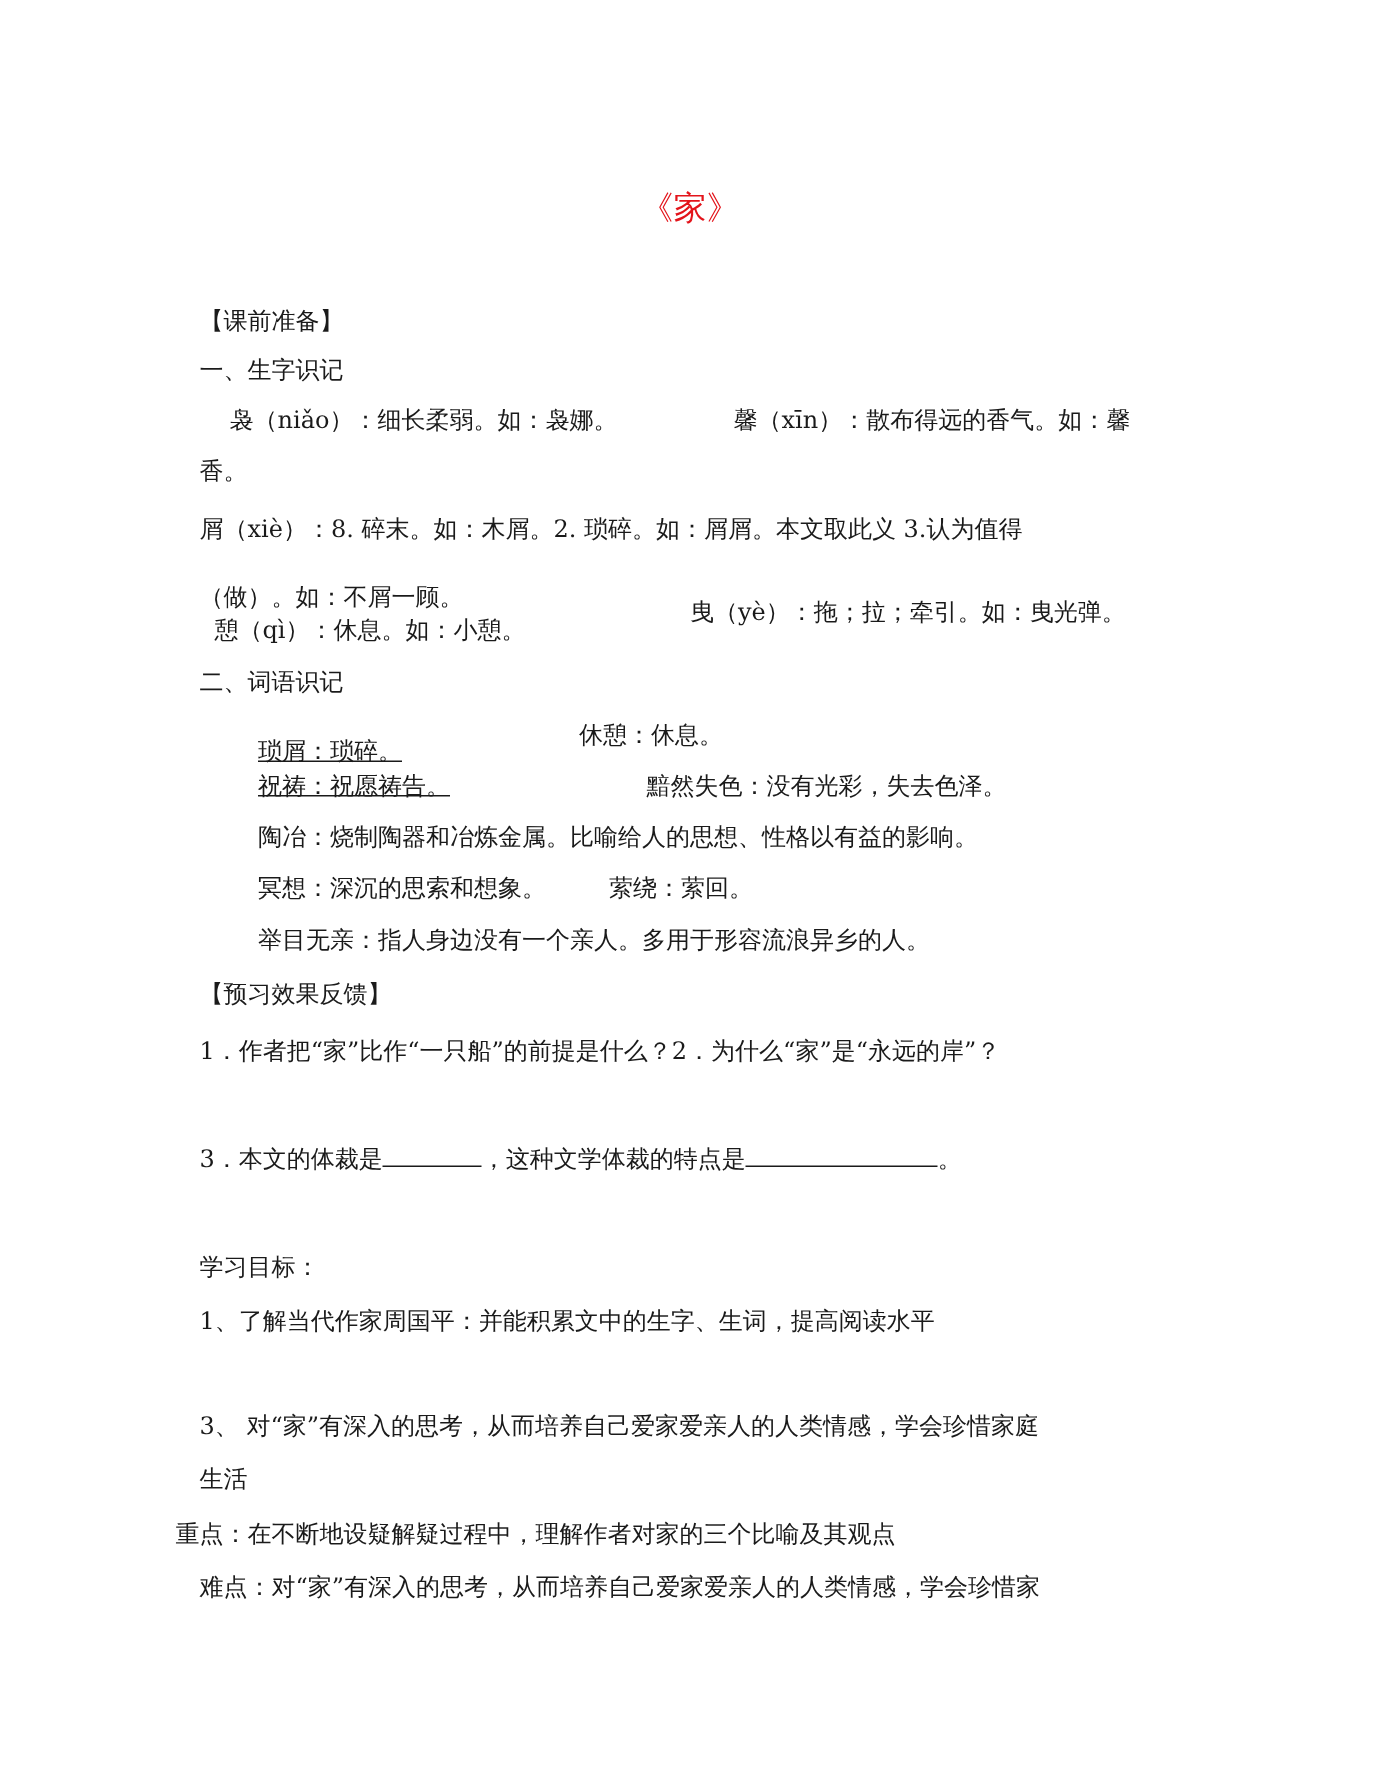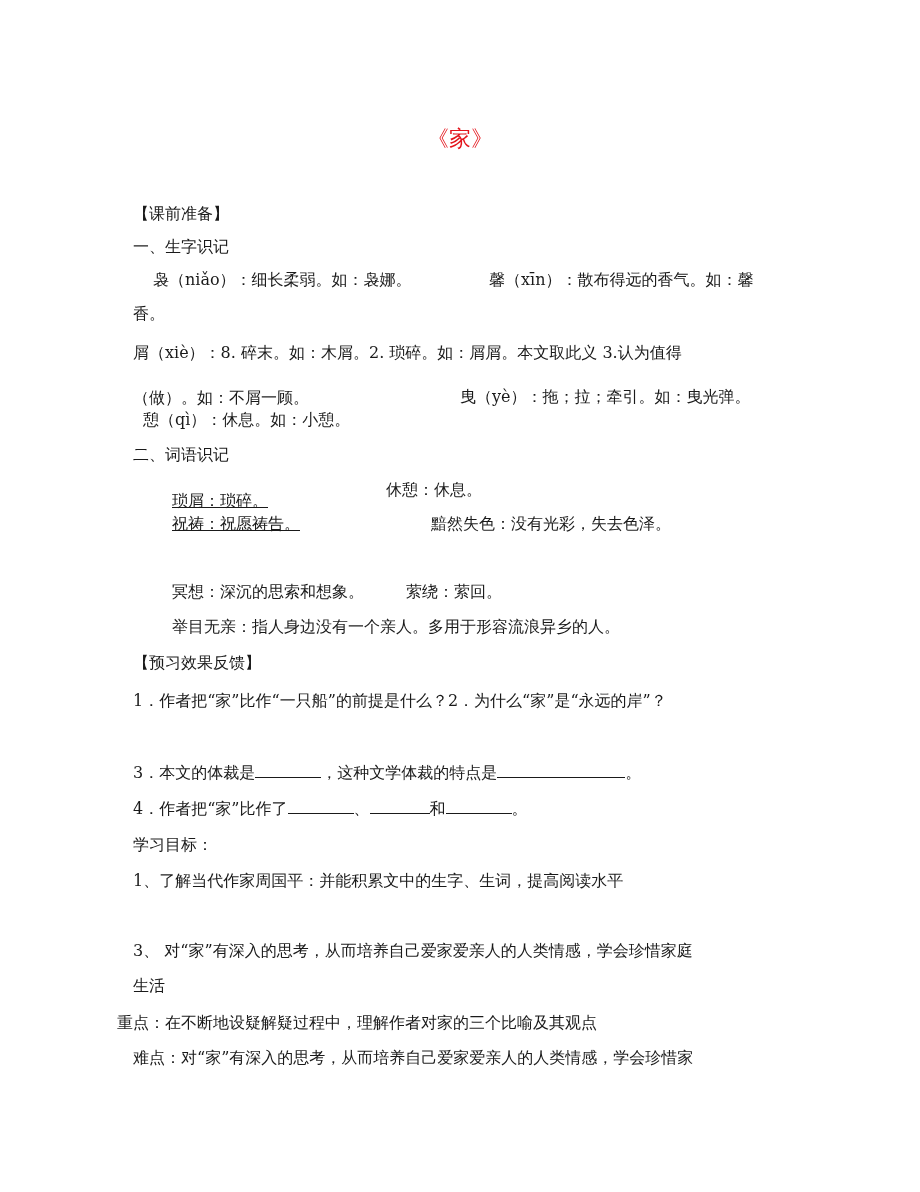--- a/index.html
+++ b/index.html
@@ -58,47 +58,45 @@
   <div class="line" style="left:133px; top:236px;">一、生字识记</div>
 
   <div class="line" style="left:153px; top:269px;">袅（niǎo）：细长柔弱。如：袅娜。</div>
   <div class="line" style="left:489px; top:269px;">馨（xīn）：散布得远的香气。如：馨</div>
   <div class="line" style="left:133px; top:303px;">香。</div>
 
   <div class="line" style="left:133px; top:342px;">屑（xiè）：8. 碎末。如：木屑。2. 琐碎。如：屑屑。本文取此义 3.认为值得</div>
   <div class="line" style="left:133px; top:375px;margin-top:12px;">（做）。如：不屑一顾。</div>
 
   <div class="line" style="left:143px; top:409px;">憩（qì）：休息。如：小憩。</div>
-  <div class="line" style="left:460px; top:386px;">曳（yè）：拖；拉；牵引。如：曳光弹。</div>
+  <div class="line" style="left:460px; top:397px;">曳（yè）：拖；拉；牵引。如：曳光弹。</div>
 
   <div class="line" style="left:133px; top:444px;">二、词语识记</div>
 
   <div class="line" style="left:172px; top:490px;text-decoration:underline;">琐屑：琐碎。</div>
   <div class="line" style="left:386px; top:479px;">休憩：休息。</div>
 
   <div class="line" style="left:172px; top:513px;text-decoration:underline;">祝祷：祝愿祷告。</div>
   <div class="line" style="left:431px; top:513px;">黯然失色：没有光彩，失去色泽。</div>
 
+  <div class="line" style="left:172px; top:547px;">陶冶：烧制陶器和冶炼金属。比喻给人的思想、性格以有益的影响。</div>
 
   <div class="line" style="left:172px; top:581px;">冥想：深沉的思索和想象。</div>
   <div class="line" style="left:406px; top:581px;">萦绕：萦回。</div>
 
   <div class="line" style="left:172px; top:616px;">举目无亲：指人身边没有一个亲人。多用于形容流浪异乡的人。</div>
 
   <div class="line" style="left:133px; top:652px;">【预习效果反馈】</div>
 
   <div class="line" style="left:133px; top:690px;">1．作者把“家”比作“一只船”的前提是什么？2．为什么“家”是“永远的岸”？</div>
 
   <div class="line" style="left:133px; top:761px;">
     <span>3．本文的体裁是</span><span class="blank w66"></span><span>，这种文学体裁的特点是</span><span class="blank w128"></span><span>。</span>
   </div>
 
-  <div class="line" style="left:133px; top:797px;">
-    <span>4．作者把“家”比作了</span><span class="blank w66"></span><span>、</span><span class="blank w60"></span><span>和</span><span class="blank w66"></span><span>。</span>
-  </div>
 
   <div class="line" style="left:133px; top:834px;">学习目标：</div>
 
   <div class="line" style="left:133px; top:870px;">1、了解当代作家周国平：并能积累文中的生字、生词，提高阅读水平</div>
   <div class="line" style="left:133px; top:940px;">3、  对“家”有深入的思考，从而培养自己爱家爱亲人的人类情感，学会珍惜家庭</div>
   <div class="line" style="left:133px; top:975px;">生活</div>
 
   <div class="line" style="left:117px; top:1012px;">重点：在不断地设疑解疑过程中，理解作者对家的三个比喻及其观点</div>
   <div class="line" style="left:133px; top:1047px;">难点：对“家”有深入的思考，从而培养自己爱家爱亲人的人类情感，学会珍惜家</div>
 

